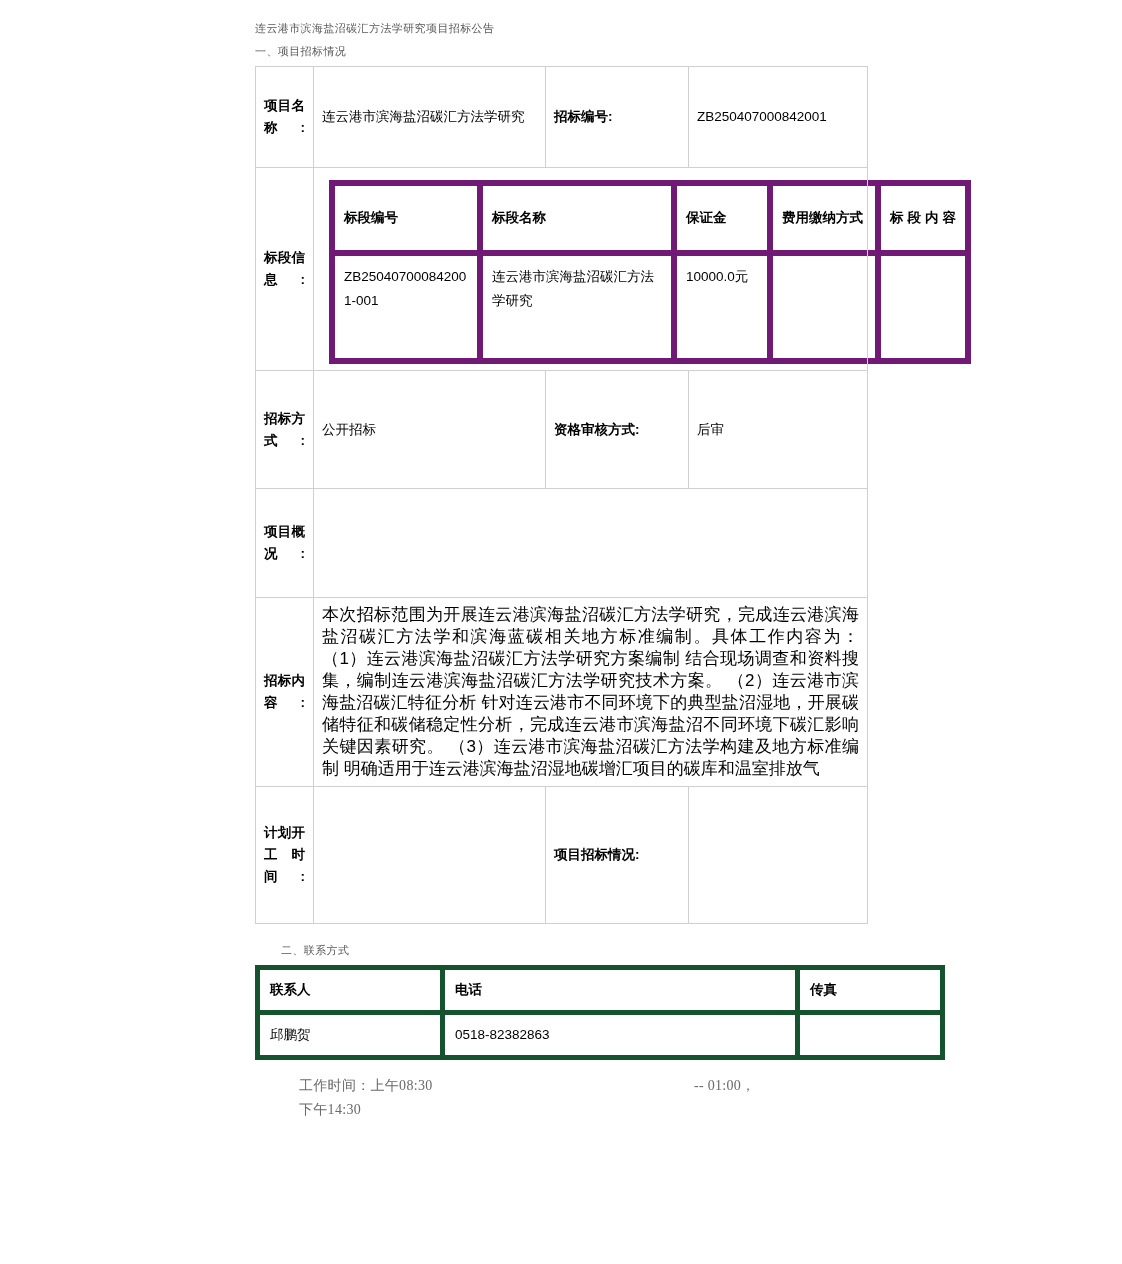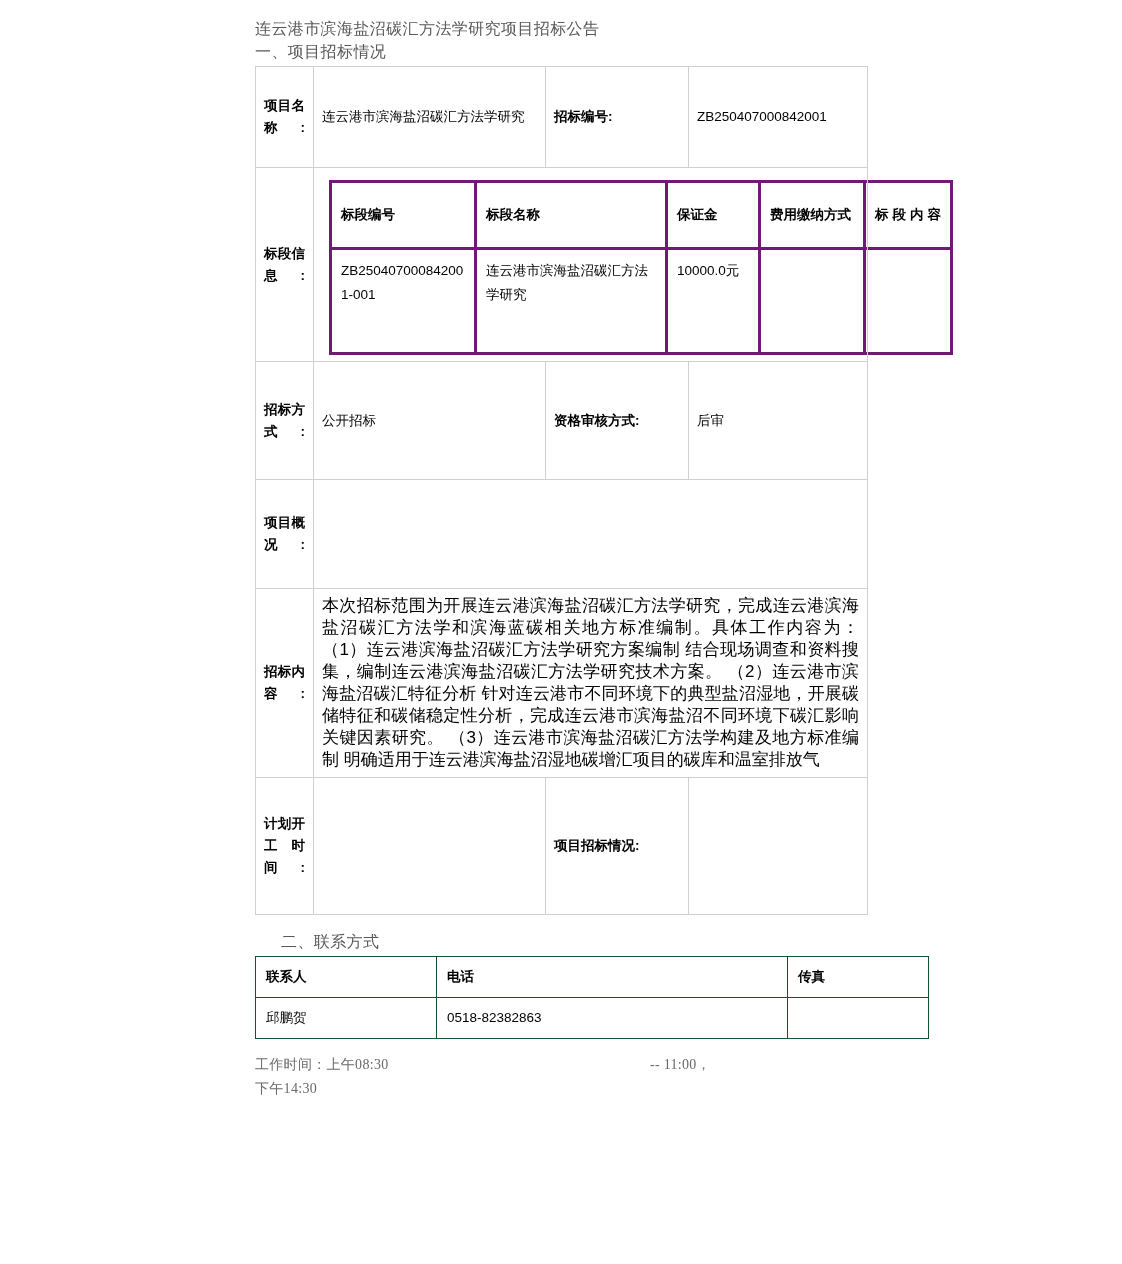--- a/index.html
+++ b/index.html
@@ -23,21 +23,21 @@
   }
   .content {
     margin-left: 255px;
     width: 612px;
   }
 
   
   .doc-title,
   .section-heading {
     font-family: Liberation Serif, serif;
-    font-size: 16px;
+    font-size: 11px;
     color: #595959;
     line-height: 21px;
     letter-spacing: 0.4px;
     white-space: nowrap;
   }
   .doc-title { margin-bottom: 2px; }
   .section-heading { margin-bottom: 4px; }
   .section-heading.contact-heading { margin-top: 16px; margin-left: 26px; }
 
   
@@ -102,21 +102,21 @@
   }
   table.lot {
     border-collapse: collapse;
     table-layout: fixed;
     width: 538px;
     margin: 6px 0 0 7px;
     font-size: 13.5px;
   }
   table.lot th,
   table.lot td {
-    border: 3px solid #701a75;
+    border: 6px solid #701a75;
     padding: 9px 9px;
     vertical-align: top;
     line-height: 24px;
     text-align: left;
   }
   table.lot th {
     font-weight: bold;
     height: 46px;
     vertical-align: middle;
   }
@@ -147,39 +147,40 @@
 
   
   table.contact {
     border-collapse: collapse;
     table-layout: fixed;
     width: 612px;
     font-size: 13.5px;
   }
   table.contact th,
   table.contact td {
-    border: 1px solid #14532d;
+    border: 5px solid #14532d;
     text-align: left;
     padding: 9px 10px;
     height: 20px;
     line-height: 22px;
   }
   table.contact th { font-weight: bold; }
   .ct-person { width: 160px; }
   .ct-phone  { width: 330px; }
   .ct-fax    { width: 120px; }
 
   
   .footer {
     font-family: "Liberation Serif", "DejaVu Serif", serif;
     font-size: 14px;
     color: #6a6a6a;
     line-height: 24px;
     margin-top: 14px;
     letter-spacing: 0.3px;
+    margin-left: 44px;
   }
   .footer .line1 {
     position: relative;
     width: 612px;
   }
   .footer .hours-end {
     position: absolute;
     left: 395px;
     top: 0;
   }
@@ -290,19 +291,19 @@
           <td>邱鹏贺</td>
           <td>0518-82382863</td>
           <td></td>
         </tr>
       </tbody>
     </table>
 
     <div class="footer">
       <div class="line1">
         <span>工作时间：上午08:30</span>
-        <span class="hours-end">-- 11:00，</span>
+        <span class="hours-end">-- 01:00，</span>
       </div>
       <div>下午14:30</div>
     </div>
 
   </div>
 </div>
 
 </body></html>

